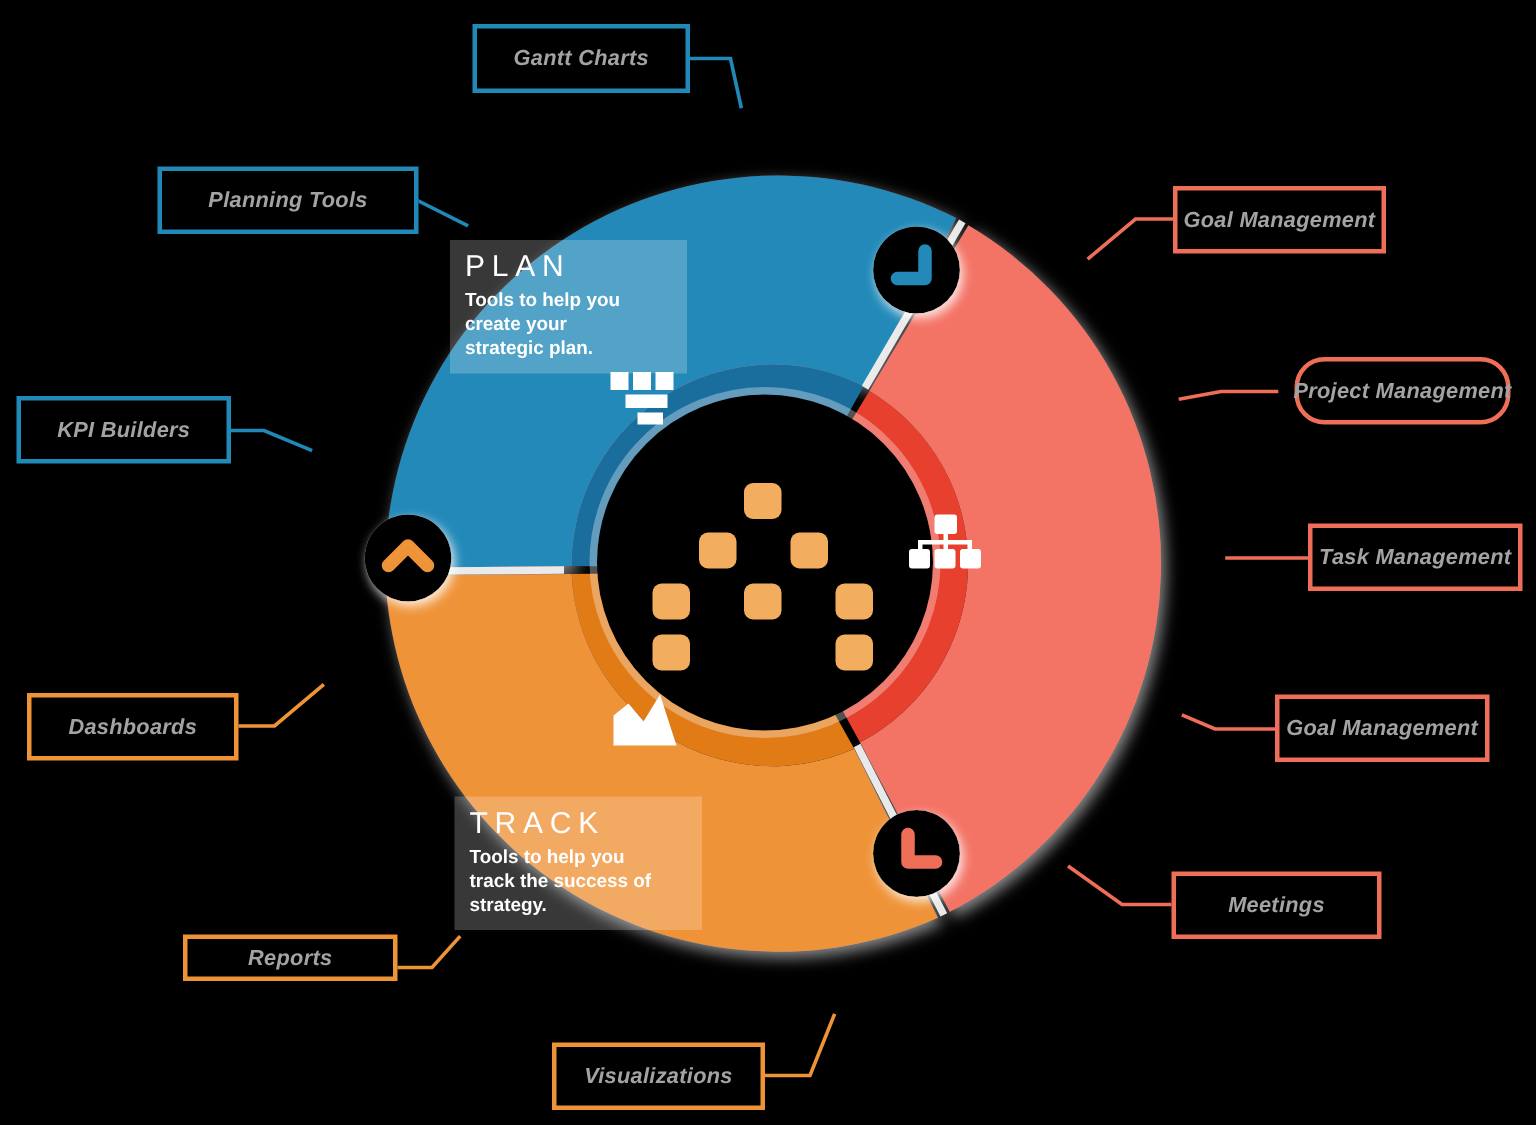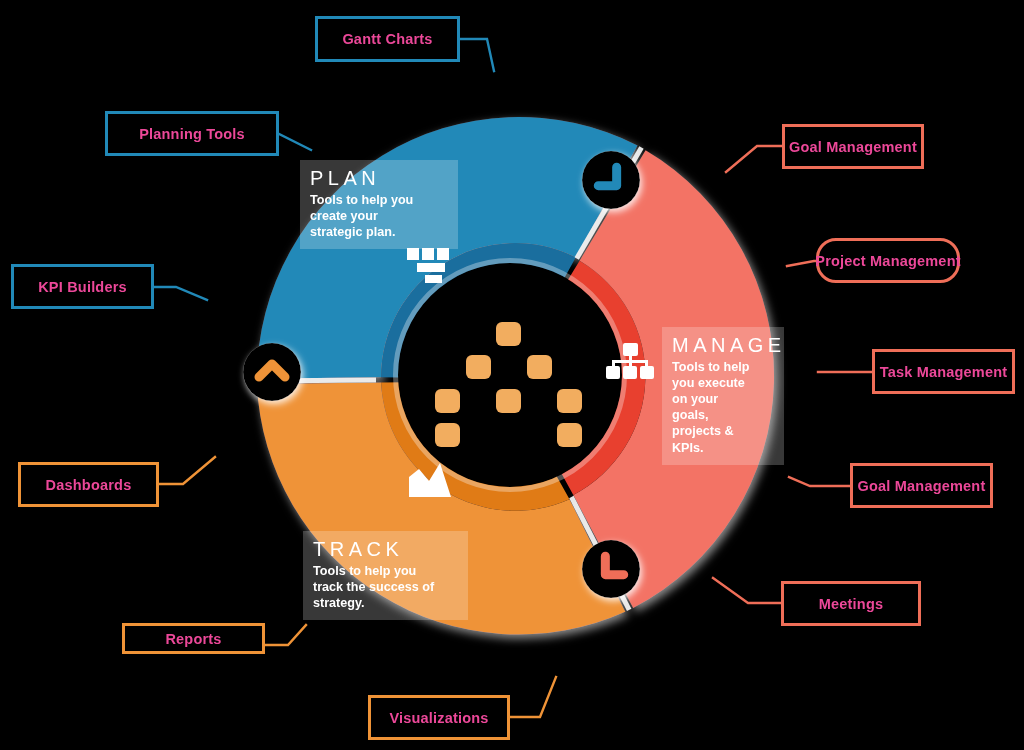--- a/index.html
+++ b/index.html
@@ -11,27 +11,28 @@
   }
   #stage{position:absolute;left:0;top:0;width:1024px;height:750px;}
   svg.layer{position:absolute;left:0;top:0;width:1024px;height:750px;overflow:visible;}
 
   
   .callout{
     position:absolute;
     box-sizing:border-box;
     display:flex;align-items:center;justify-content:center;
     background:#000;
-    color:#ec4899;
+    color:#a3a3a3;
     font-size:14.5px;
     font-weight:700;
     letter-spacing:.2px;
     white-space:nowrap;
     border:3px solid #2189b8;
     z-index:40;
+    font-style:italic;
   }
   .callout.blue{border-color:#2189b8;}
   .callout.red{border-color:#ef6e58;}
   .callout.orange{border-color:#ef9337;}
 
   
   .seg-text{
     position:absolute;z-index:30;
     padding:7px 26px 9px 10px;
     box-sizing:border-box;
@@ -191,43 +192,39 @@
       <g transform="translate(272,372) rotate(0)">
         <path d="M-13 5 L0 -8 L13 5" fill="none" stroke="#ef9337" stroke-width="9" stroke-linecap="round" stroke-linejoin="round"></path>
       </g>
     </g>
   </svg>
 
   <div class="seg-text" id="plan-text">
     <div class="seg-title">PLAN</div>
     <div class="seg-body">Tools to help you create your strategic plan.</div>
   </div>
-  <div class="seg-text" id="manage-text">
-    <div class="seg-title">MANAGE</div>
-    <div class="seg-body">Tools to help you execute on your goals, projects &amp; KPIs.</div>
-  </div>
   <div class="seg-text" id="track-text">
     <div class="seg-title">TRACK</div>
     <div class="seg-body">Tools to help you track the success of strategy.</div>
   </div>
 
   <div id="callouts">
       <div class="callout blue" style="left: 315px; top: 16px; width: 145px; height: 46px;">
         <span>Gantt Charts</span>
       </div>
       <div class="callout blue" style="left: 105px; top: 111px; width: 174px; height: 45px;">
         <span>Planning Tools</span>
       </div>
       <div class="callout blue" style="left: 11px; top: 264px; width: 143px; height: 45px;">
         <span>KPI Builders</span>
       </div>
       <div class="callout red" style="left: 782px; top: 124px; width: 142px; height: 45px;">
         <span>Goal Management</span>
       </div>
-      <div class="callout red" style="left: 816px; top: 238px; width: 144px; height: 45px; border-radius: 20px;">
+      <div class="callout red" style="left: 863px; top: 238px; width: 144px; height: 45px; border-radius: 20px;">
         <span>Project Management</span>
       </div>
       <div class="callout red" style="left: 872px; top: 349px; width: 143px; height: 45px;">
         <span>Task Management</span>
       </div>
       <div class="callout red" style="left: 850px; top: 463px; width: 143px; height: 45px;">
         <span>Goal Management</span>
       </div>
       <div class="callout red" style="left: 781px; top: 581px; width: 140px; height: 45px;">
         <span>Meetings</span>

